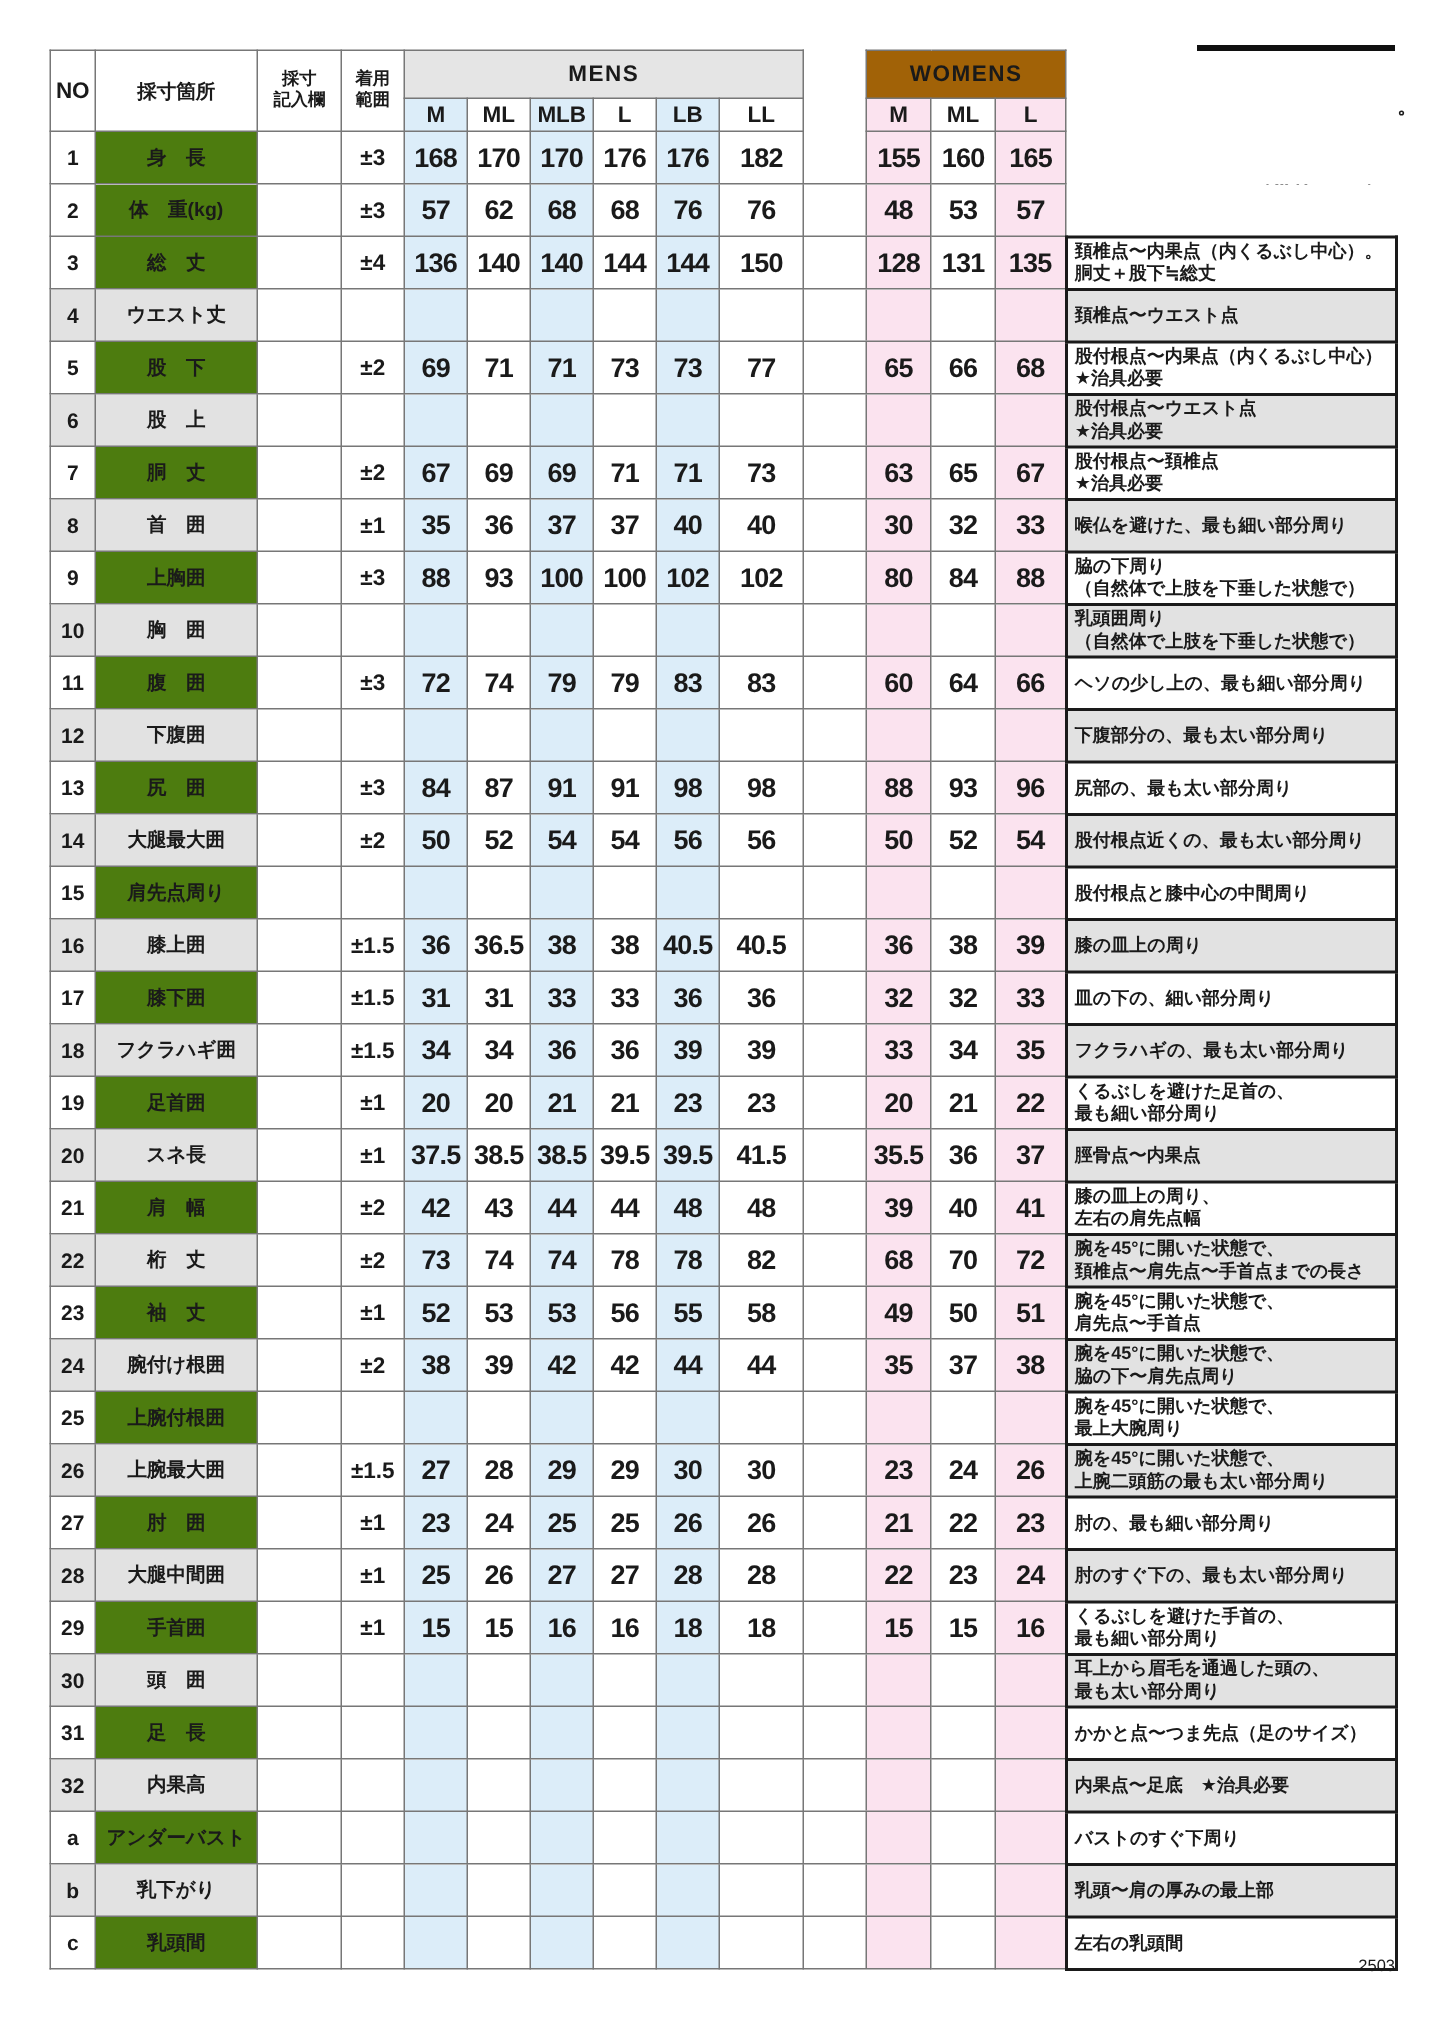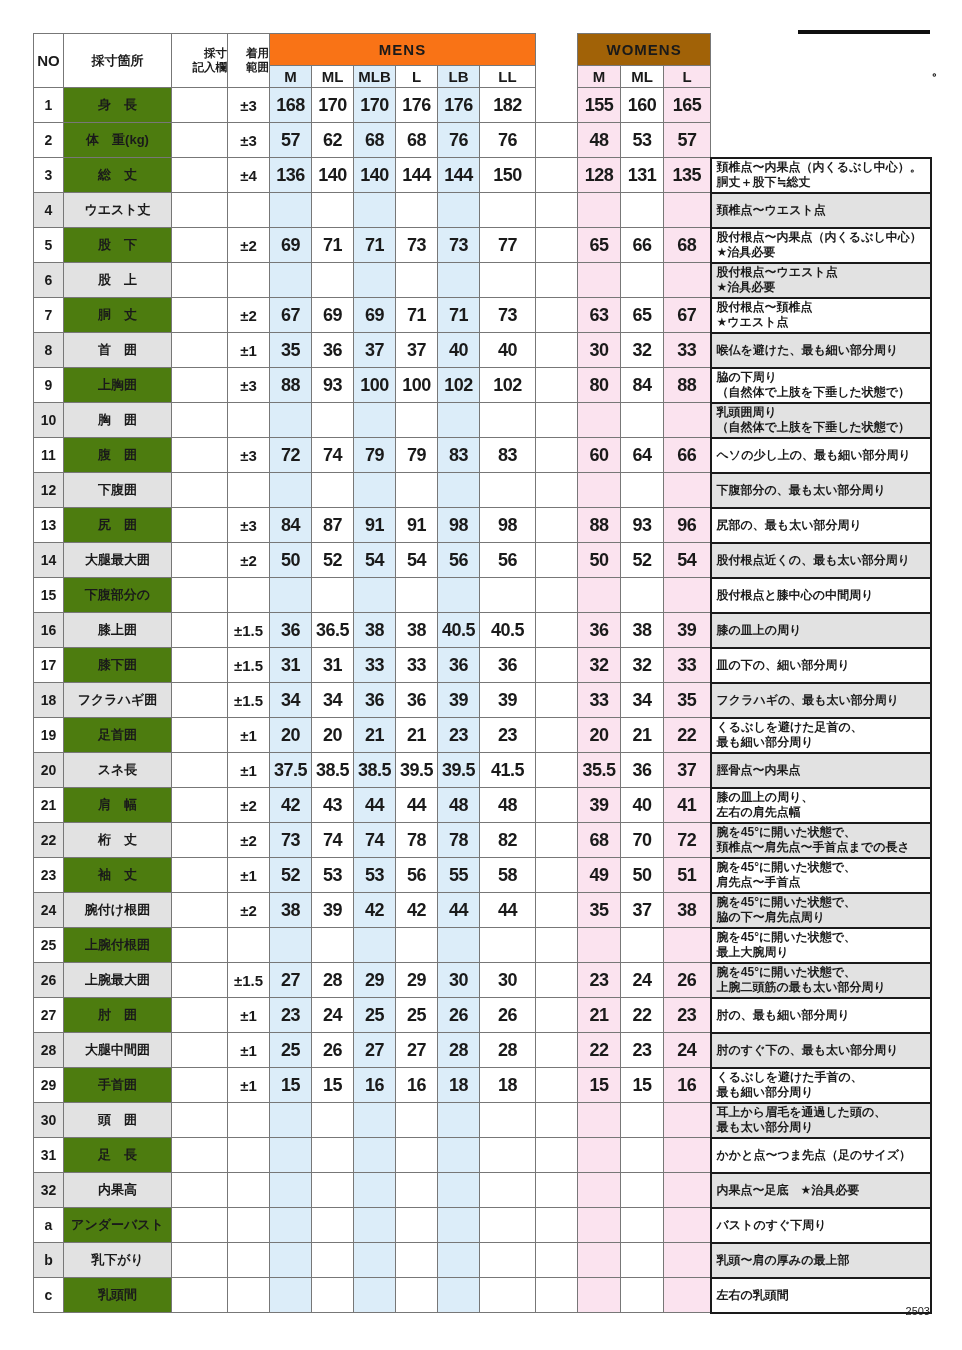--- a/index.html
+++ b/index.html
@@ -11,22 +11,22 @@
     position:absolute;left:33px;top:33px;width:897px;
     border-collapse:collapse;table-layout:fixed;
   }
   th,td{padding:0;margin:0;text-align:center;vertical-align:middle;border:1px solid #777;overflow:hidden;}
   thead tr.band-row{height:32px;}
   thead tr.size-row{height:22px;}
   tbody tr{height:35px;}
   th{background:#ffffff;font-weight:bold;}
   .h-no{font-size:15px;}
   .h-label{font-size:13px;}
-  .h-small{font-size:11.5px;line-height:1.2;text-align:right;}
-  .band-mens{background:#f97316;font-size:15px;letter-spacing:1px;}
+  .h-small{font-size:11.5px;line-height:1.2;}
+  .band-mens{background:#e5e5e5;font-size:15px;letter-spacing:1px;}
   .band-womens{background:#a16207;font-size:15px;letter-spacing:1px;}
   .size-cell{font-size:15px;}
   .blue{background:#dcedf9;}
   .pink{background:#fbe3ef;}
   .cell-no{font-size:14px;background:#fff;}
   .cell-label{font-size:13px;background:#4d7c0f;}
   .cell-entry{background:#fff;}
   .cell-range{font-size:15px;background:#fff;}
   .cell-data{font-size:18px;letter-spacing:-0.5px;}
   tr.shaded .cell-no,tr.shaded .cell-label,tr.shaded .cell-desc{background:#e2e2e2;}
@@ -211,21 +211,21 @@
         <td class="cell-data">69</td>
         <td class="cell-data blue">69</td>
         <td class="cell-data">71</td>
         <td class="cell-data blue">71</td>
         <td class="cell-data">73</td>
         <td class="cell-gap"></td>
         <td class="cell-data pink">63</td>
         <td class="cell-data">65</td>
         <td class="cell-data pink">67</td>
         <td class="cell-desc">股付根点〜頚椎点
-★ウエスト点</td>
+★治具必要</td>
       </tr>
       <tr class="shaded">
         <td class="cell-no">8</td>
         <td class="cell-label">首　囲</td>
         <td class="cell-entry"></td>
         <td class="cell-range">±1</td>
         <td class="cell-data blue">35</td>
         <td class="cell-data">36</td>
         <td class="cell-data blue">37</td>
         <td class="cell-data">37</td>
@@ -336,21 +336,21 @@
         <td class="cell-data blue">56</td>
         <td class="cell-data">56</td>
         <td class="cell-gap"></td>
         <td class="cell-data pink">50</td>
         <td class="cell-data">52</td>
         <td class="cell-data pink">54</td>
         <td class="cell-desc">股付根点近くの、最も太い部分周り</td>
       </tr>
       <tr>
         <td class="cell-no">15</td>
-        <td class="cell-label">下腹部分の</td>
+        <td class="cell-label">肩先点周り</td>
         <td class="cell-entry"></td>
         <td class="cell-range"></td>
         <td class="cell-data blue"></td>
         <td class="cell-data"></td>
         <td class="cell-data blue"></td>
         <td class="cell-data"></td>
         <td class="cell-data blue"></td>
         <td class="cell-data"></td>
         <td class="cell-gap"></td>
         <td class="cell-data pink"></td>

